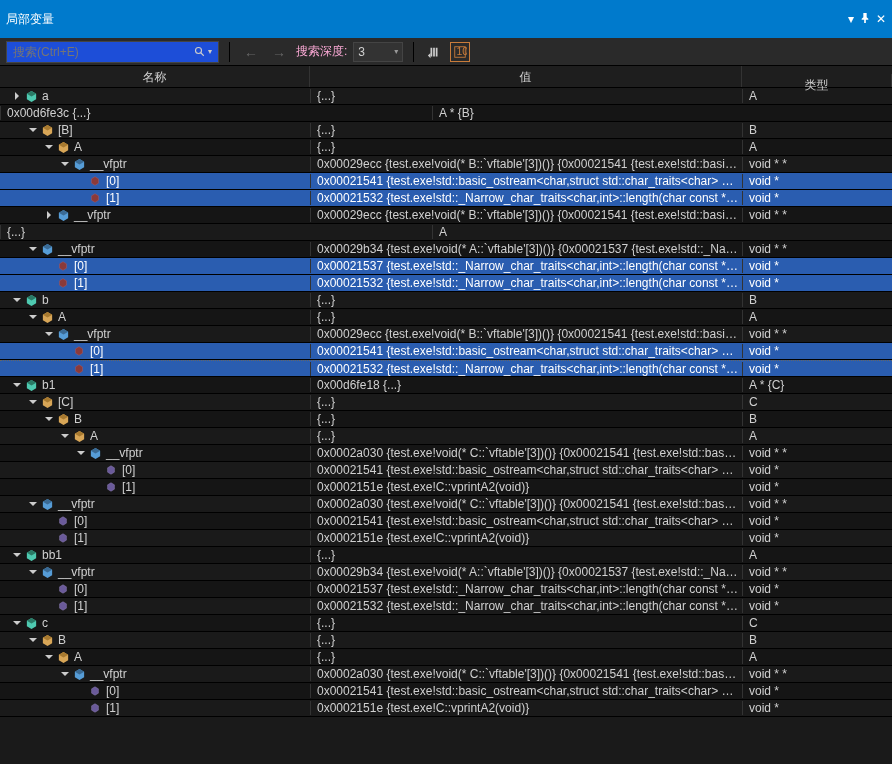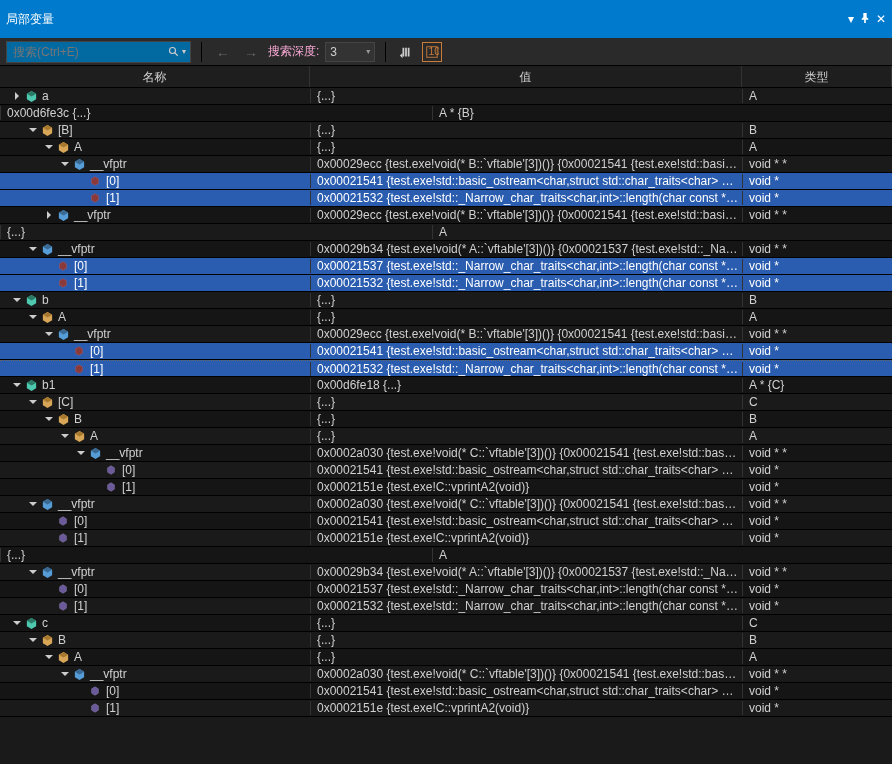--- a/index.html
+++ b/index.html
@@ -3,34 +3,34 @@
 <meta charset="utf-8">
 <style>
 * { margin: 0; padding: 0; box-sizing: border-box; font-family: "Microsoft YaHei", "Segoe UI", sans-serif; font-size: 12px; }
 body { background: #1a1a1a; color: #d0d0d0; width: 892px; height: 764px; overflow: hidden; }
 
 .titlebar { background: #007acc; color: #fff; height: 38px; display: flex; align-items: center; padding: 0 6px; justify-content: space-between; }
 .titlebar-left { display: flex; align-items: center; gap: 4px; }
 .titlebar-right { display: flex; align-items: center; gap: 6px; }
 
 .toolbar { background: #2a2a2a; height: 28px; display: flex; align-items: center; padding: 0 6px; gap: 6px; border-bottom: 1px solid #000; }
-.search-box { background: #0369a1; border: 1px solid #444; height: 22px; width: 185px; padding: 0 6px; color: #aaa; display: flex; align-items: center; justify-content: space-between; }
+.search-box { background: #1d4ed8; border: 1px solid #444; height: 22px; width: 213px; padding: 0 6px; color: #aaa; display: flex; align-items: center; justify-content: space-between; }
 .search-box input { background: transparent; border: none; outline: none; color: #d0d0d0; width: 170px; }
 .divider { width: 1px; height: 20px; background: #000; margin: 0 4px; }
 .nav-btn { color: #666; font-size: 14px; cursor: default; padding: 0 4px; }
 .depth-label { color: #f9a8d4; }
 .depth-input { background: #333; border: 1px solid #444; height: 20px; width: 50px; color: #d0d0d0; padding: 0 4px; display: flex; align-items: center; justify-content: space-between; }
 .tool-icon { width: 20px; height: 20px; display: flex; align-items: center; justify-content: center; cursor: pointer; }
 .tool-icon svg { width: 14px; height: 14px; }
 
 .headers { display: flex; background: #1e1e1e; border-bottom: 1px solid #000; height: 22px; }
 .header-cell { padding: 3px 8px; border-right: 1px solid #333; color: #d0d0d0; text-align: center; }
 .col-name { width: 310px; }
 .col-value { width: 432px; }
-.col-type { flex: 1; }
+.col-type { flex: 1; margin-top: 8px; }
 
 .tree { overflow-y: auto; height: calc(100% - 72px); }
 .row { display: flex; height: 17px; align-items: center; border-bottom: 1px solid #000; }
 .row.alt { background: #151515; }
 .row.highlight { background: #2a5db0; color: #fff; }
 .row.dotted-top { border-top: 1px dotted #666; }
 .cell { overflow: hidden; white-space: nowrap; text-overflow: ellipsis; padding: 0 4px; }
 .cell-name { width: 310px; display: flex; align-items: center; }
 .cell-value { width: 432px; border-left: 1px solid #333; padding-left: 6px; }
 .cell-type { flex: 1; border-left: 1px solid #333; padding-left: 6px; }
@@ -528,20 +528,35 @@
           <svg viewBox="0 0 14 14" width="12" height="12">
             <path fill="#6a5a9a" d="M7 2l4 2.5v5L7 12 3 9.5v-5z" stroke="#9a8ac0" stroke-width="0.5"></path>
           </svg>
         </span>
         <span>[1]</span>
       </div>
       <div class="cell cell-value">0x0002151e {test.exe!C::vprintA2(void)}</div>
       <div class="cell cell-type">void *</div>
     </div>
     <div class="row alt">
+      <div class="cell cell-name">
+        <span class="indent" style="width: 8px;"></span>
+        <span class="expander">
+          <svg viewBox="0 0 8 8">
+            <path fill="#ccc" d="M0 2l4 4 4-4z"></path>
+          </svg>
+        </span>
+        <span class="icon">
+          <svg viewBox="0 0 14 14" width="13" height="13">
+            <path fill="#4ec9b0" d="M7 1l5 3v6l-5 3-5-3V4z"></path>
+            <path fill="#2a7a66" d="M7 1l5 3-5 3-5-3z"></path>
+          </svg>
+        </span>
+        <span>bb1</span>
+      </div>
       <div class="cell cell-value">{...}</div>
       <div class="cell cell-type">A</div>
     </div>
     <div class="row">
       <div class="cell cell-name">
         <span class="indent" style="width: 24px;"></span>
         <span class="expander">
           <svg viewBox="0 0 8 8">
             <path fill="#ccc" d="M0 2l4 4 4-4z"></path>
           </svg>

